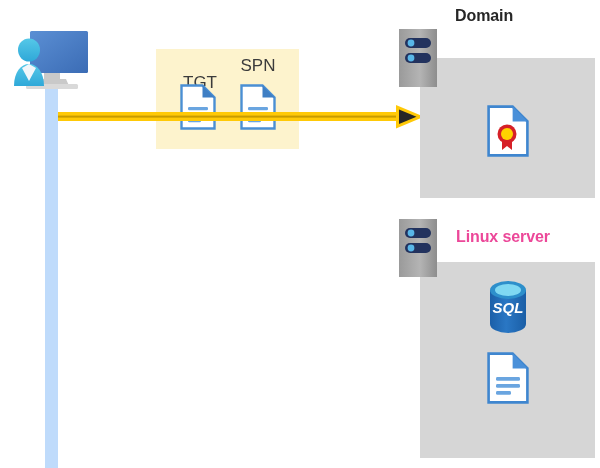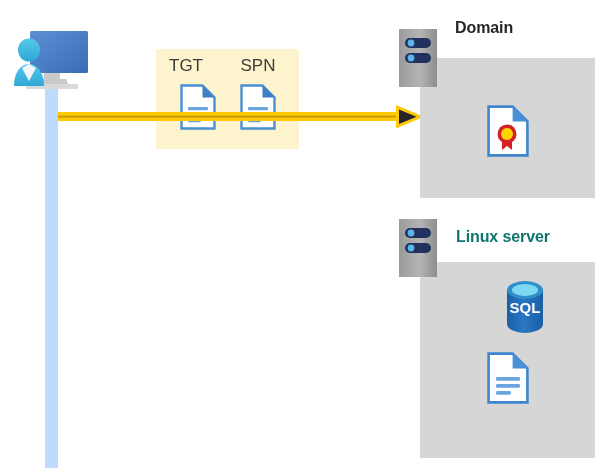--- a/index.html
+++ b/index.html
@@ -43,29 +43,28 @@
   .label-dc {
     position: absolute;
     left: 455px;
     top: 5px;
     width: 140px;
     font-size: 16px;
     font-weight: bold;
     color: #262626;
     line-height: 21px;
     letter-spacing: -0.1px;
-    margin-top: 12px;
   }
   .label-linux {
     position: absolute;
     left: 456px;
     top: 228px;
     font-size: 16px;
     font-weight: bold;
-    color: #0f766e;
+    color: #ec4899;
     letter-spacing: -0.1px;
   }
   .label-keytab {
     position: absolute;
     left: 420px;
     top: 421px;
     width: 175px;
     text-align: center;
     font-size: 17px;
     color: #3b3b3b;
@@ -90,21 +89,21 @@
     background: #fdf3cd;
   }
   .msg-label {
     position: absolute;
     top: 56px;
     font-size: 17px;
     color: #3b3b3b;
     width: 60px;
     text-align: center;
   }
-  .msg-label.tgt { left: 156px; }
+  .msg-label.tgt { left: 170px; margin-top: 17px; }
   .msg-label.spn { left: 228px; }
 
   .doc-tgt { position: absolute; left: 180px; top: 84px; }
   .doc-spn { position: absolute; left: 240px; top: 84px; }
 
   
   .arrow-wrap {
     position: absolute;
     left: 58px;
     top: 104px;
@@ -137,21 +136,21 @@
     top: 29px;
   }
   .server-linux {
     position: absolute;
     left: 399px;
     top: 219px;
   }
 
   
   .cert-icon  { position: absolute; left: 487px; top: 105px; }
-  .sql-icon   { position: absolute; left: 501px; top: 281px; }
+  .sql-icon   { position: absolute; left: 484px; top: 281px; font-style: italic; }
   .keytab-icon{ position: absolute; left: 487px; top: 352px; }
 </style>
 </head>
 <body>
 
 <div class="stage">
 
   <div class="lifeline"></div>
 
 

